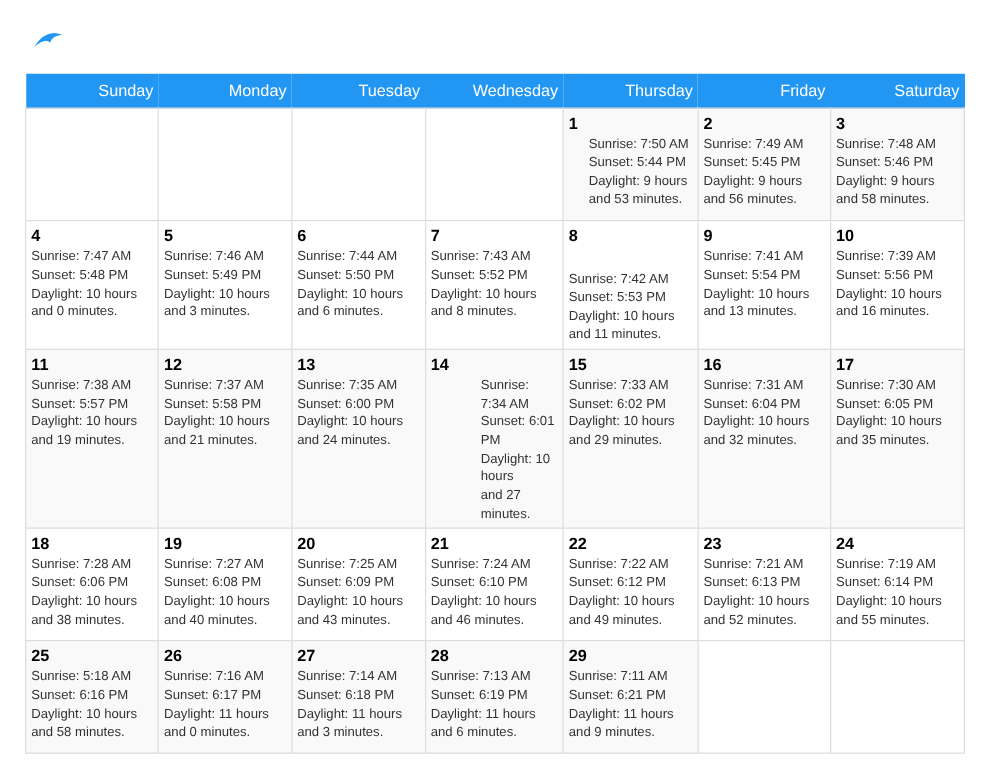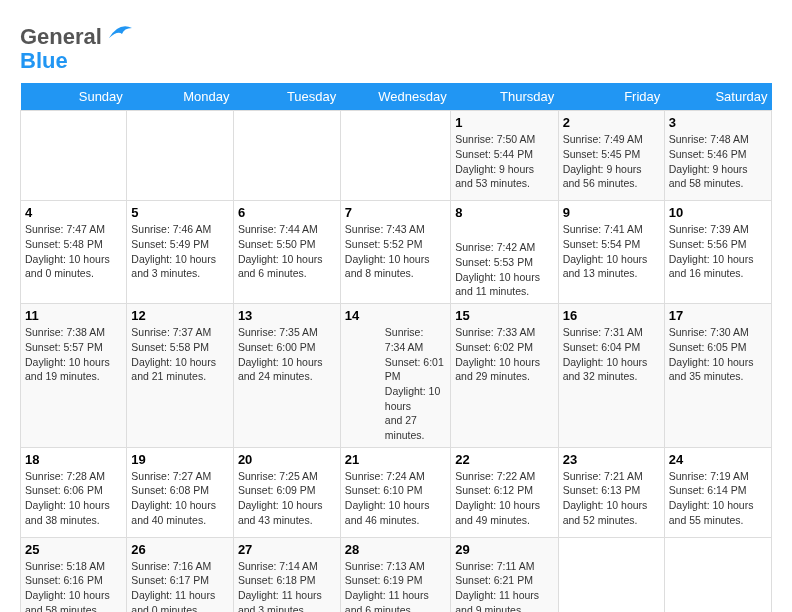--- a/index.html
+++ b/index.html
@@ -85,26 +85,23 @@
       background: #fff !important;
     }
   </style>
 </head>
 <body>
 
 <div class="header-section">
   <div class="logo">
     <div>
       <div class="logo-text">
-        <span class="logo-general">General</span><svg class="logo-icon" viewBox="0 0 30 24">
+        <svg class="logo-icon" viewBox="0 0 30 24">
             <path d="M5 18 Q15 2 28 8 Q20 8 18 14 Q14 10 5 18Z" fill="#2196F3"></path>
           </svg>
-      </div>
-      <div class="logo-text">
-        <span class="logo-blue">Blue</span>
       </div>
     </div>
   </div>
   <div class="title-section">
     <div class="month-title"></div>
     <div class="location-title"></div>
   </div>
 </div>
 
 <table>
@@ -120,21 +117,21 @@
       </tr>
   </thead>
   <tbody id="calendar-body">
   <tr>
         <td class="empty-cell"></td>
         <td class="empty-cell"></td>
         <td class="empty-cell"></td>
         <td class="empty-cell"></td>
         <td>
           <span class="day-num">1</span>
-          <div class="day-info" style="white-space: pre-line;">Sunrise: 7:50 AM
+          <div class="day-info" style="white-space: pre-line; margin-left: 16px;">Sunrise: 7:50 AM
 Sunset: 5:44 PM
 Daylight: 9 hours
 and 53 minutes.</div>
         </td>
         <td>
           <span class="day-num">2</span>
           <div class="day-info" style="white-space: pre-line;">Sunrise: 7:49 AM
 Sunset: 5:45 PM
 Daylight: 9 hours
 and 56 minutes.</div>

